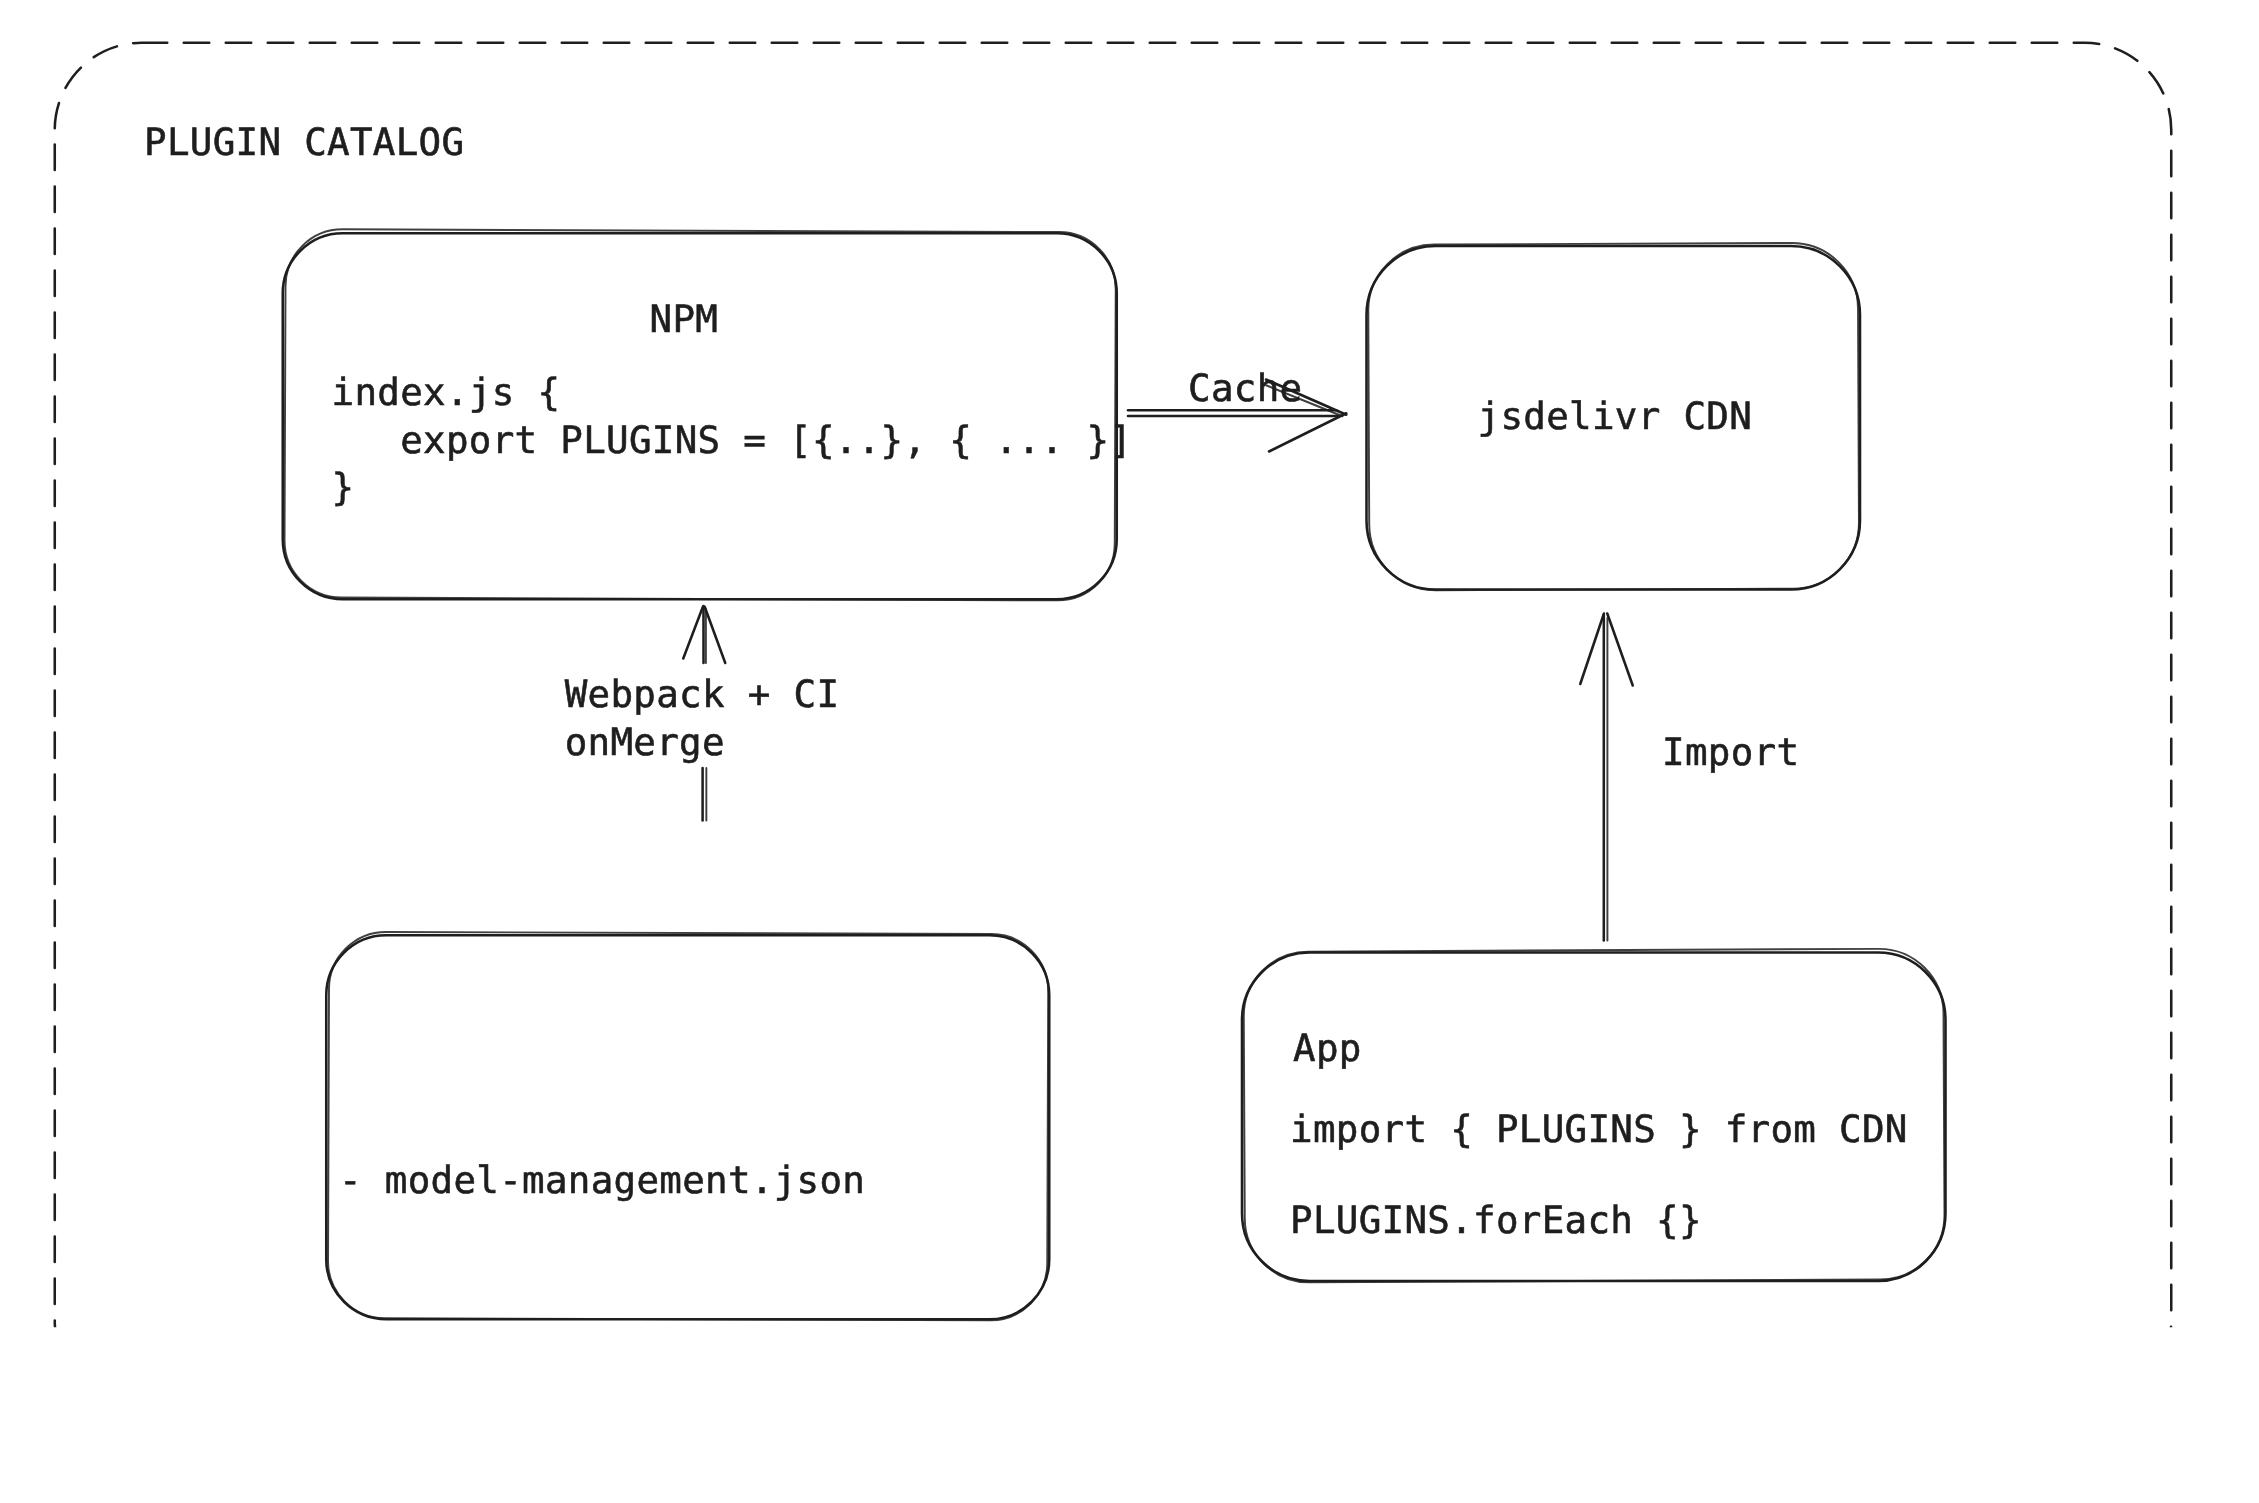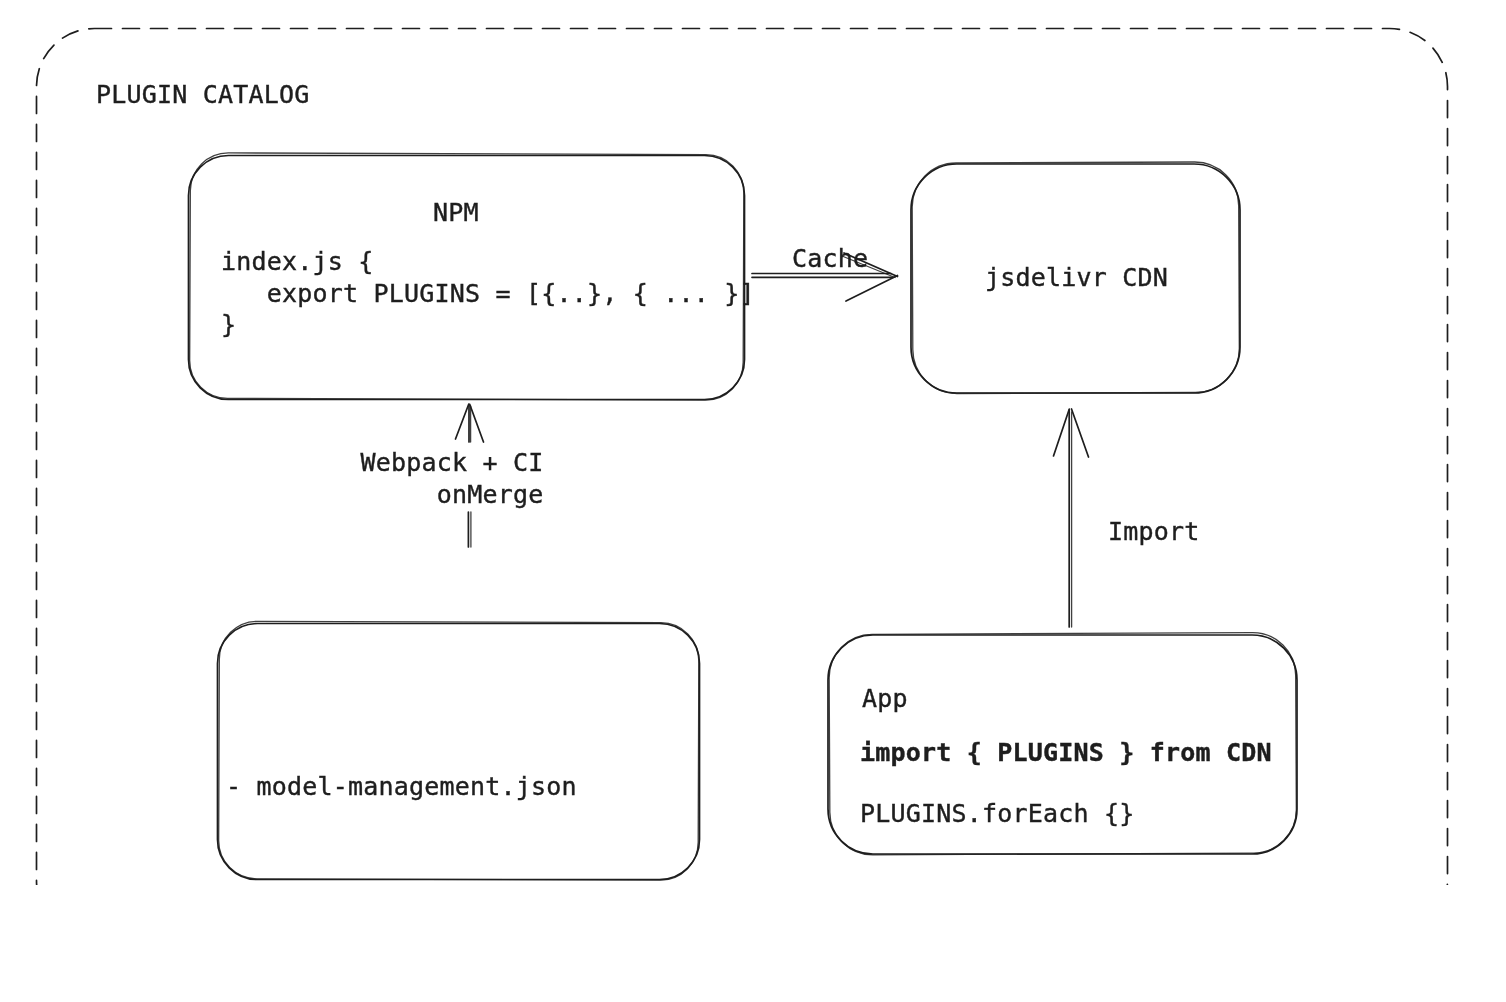--- a/index.html
+++ b/index.html
@@ -20,27 +20,27 @@
     letter-spacing: 0.2px;
     -webkit-text-stroke: 0.4px currentColor;
   }
   .sketch { stroke: var(--stroke, #1e1e1e); fill: none; stroke-width: 1.7; stroke-linecap: round; }
   .echo { opacity: 0.85; stroke-width: 1.3; }
   #title        { left: 96px;  top: 79px;  }
   #npm-title    { left: 433px; top: 197px; }
   #npm-code     { left: 221px; top: 246px; }
   #cache-label  { left: 792px; top: 212px; margin-top: 31px; }
   #cdn-label    { left: 985px; top: 262px; }
-  #build-label  { left: 452px; top: 447px; text-align: right; transform: translateX(-50%); }
+  #build-label  { left: 468px; top: 447px; text-align: left; transform: translateX(-50%); }
   #repo-title   { left: 434px; top: 565px; transform: translateX(-50%); }
   #repo-files   { left: 226px; top: 708px; }
   #app-title    { left: 862px; top: 683px; }
-  #app-import   { left: 860px; top: 737px; font-weight: bold; }
+  #app-import   { left: 860px; top: 737px; }
   #app-foreach  { left: 860px; top: 798px; }
-  #import-label { left: 1108px; top: 516px; }
+  #import-label { left: 1108px; top: 486px; }
 </style>
 </head>
 <body>
 
 <div id="canvas">
 
   <svg width="1506" height="1002" viewBox="0 0 1506 1002">
 
     <g>
       <rect class="sketch" x="36.5" y="28.5" width="1411" height="910" rx="58" stroke-width="2.3" stroke-dasharray="17 11"></rect>

